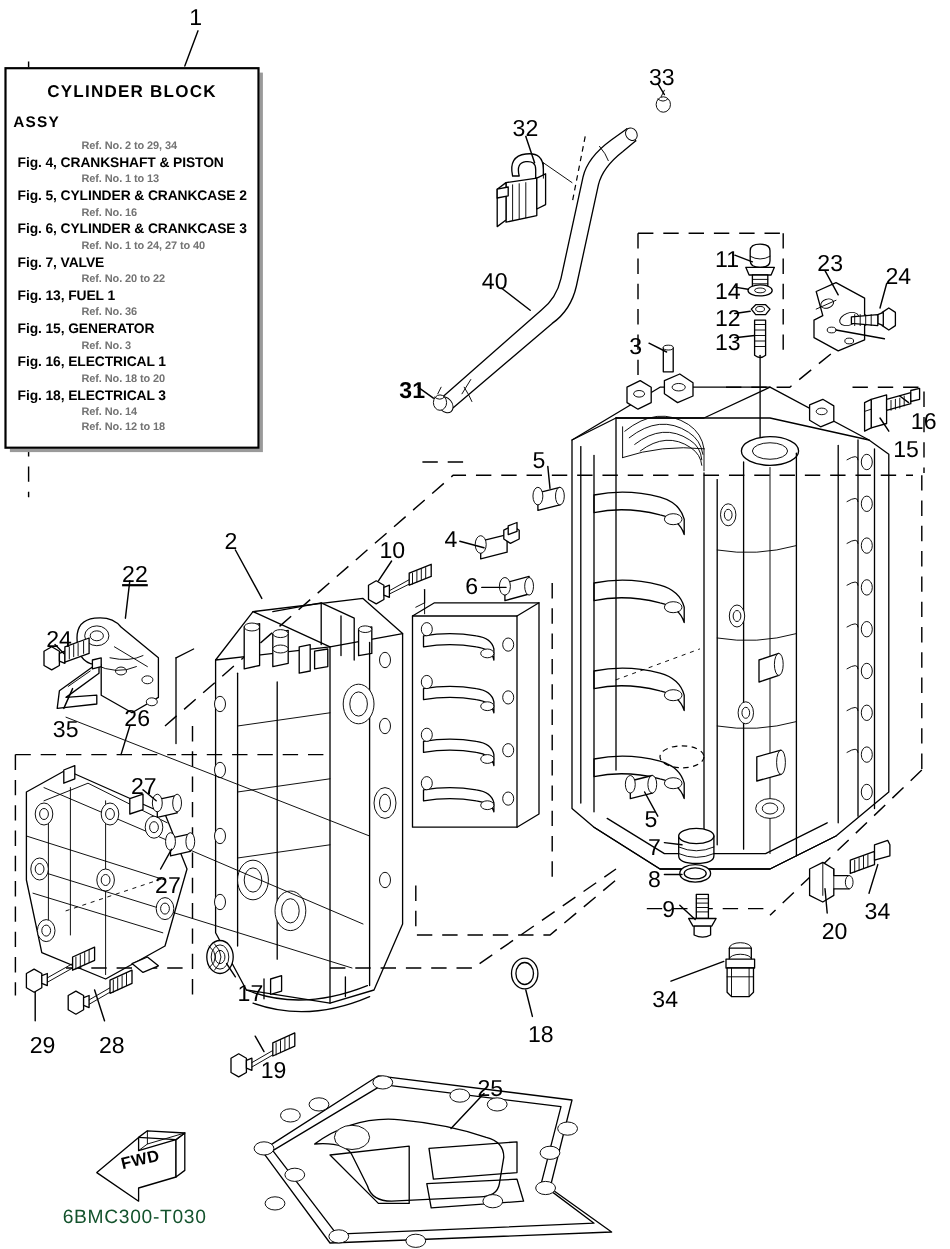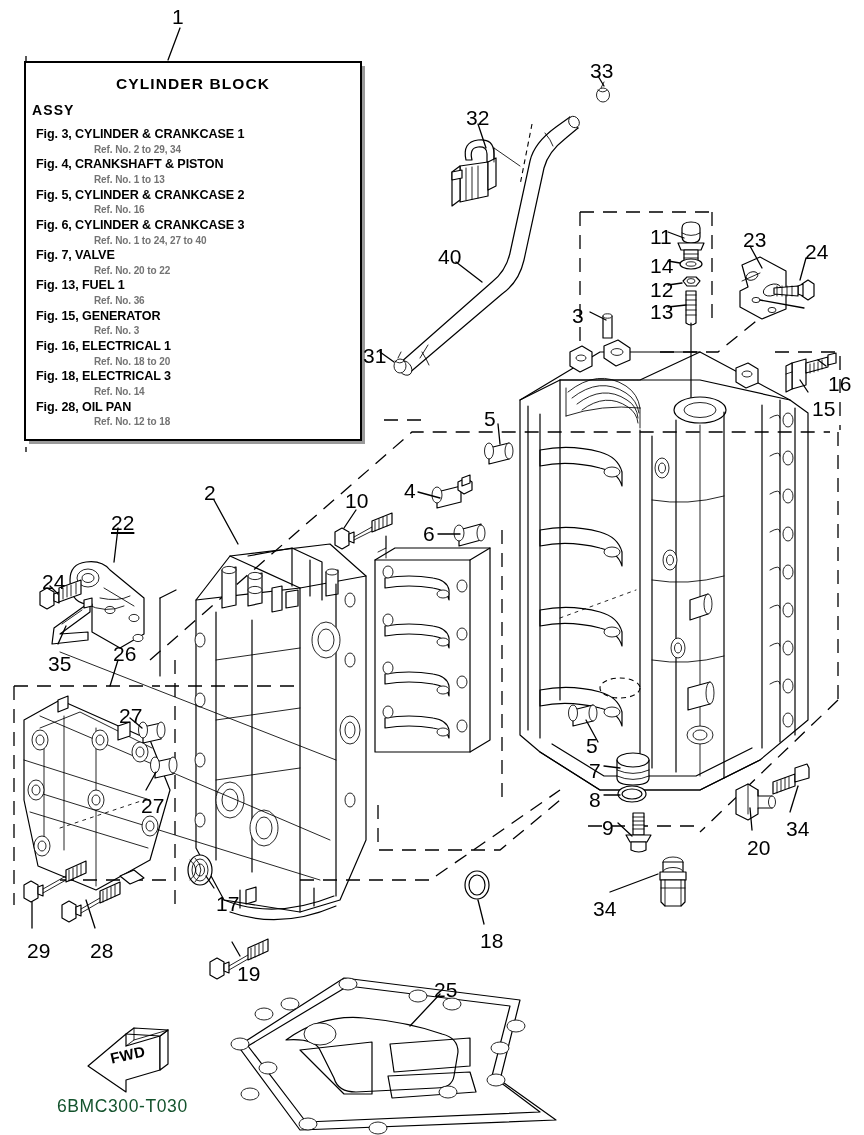--- a/index.html
+++ b/index.html
@@ -22,23 +22,23 @@
     position: absolute;
     left: 0;
     top: 0;
     width: 864px;
     height: 1135px;
   }
 
   
   .legend-box {
     position: absolute;
-    left: 24px;
+    left: 4px;
     top: 61px;
-    width: 338px;
+    width: 232px;
     box-sizing: border-box;
     border: 2px solid #000;
     background: #fff;
     padding: 8px 6px 10px 6px;
     box-shadow: 4px 4px 0 -1px #9a9a9a;
   }
   .legend-title {
     text-align: center;
     font-weight: bold;
     font-size: 15.5px;
@@ -655,21 +655,20 @@
       <path class="lead" d="M 58 644 L 66 626"></path>
       <path class="lead" d="M 804 308 L 760 300"></path>
     </g>
   </svg>
 
   <div class="legend-box">
     <div class="legend-title">CYLINDER BLOCK</div>
     <div class="legend-sub">ASSY</div>
     <ul class="legend-list" id="legend-list">
         <li class="legend-entry">
-          <div class="legend-fig">Fig. 3, CYLINDER &amp; CRANKCASE 1</div>
           <div class="legend-ref">Ref. No. 2 to 29, 34</div>
         </li>
         <li class="legend-entry">
           <div class="legend-fig">Fig. 4, CRANKSHAFT &amp; PISTON</div>
           <div class="legend-ref">Ref. No. 1 to 13</div>
         </li>
         <li class="legend-entry">
           <div class="legend-fig">Fig. 5, CYLINDER &amp; CRANKCASE 2</div>
           <div class="legend-ref">Ref. No. 16</div>
         </li>
@@ -691,21 +690,20 @@
         </li>
         <li class="legend-entry">
           <div class="legend-fig">Fig. 16, ELECTRICAL 1</div>
           <div class="legend-ref">Ref. No. 18 to 20</div>
         </li>
         <li class="legend-entry">
           <div class="legend-fig">Fig. 18, ELECTRICAL 3</div>
           <div class="legend-ref">Ref. No. 14</div>
         </li>
         <li class="legend-entry">
-          <div class="legend-fig">Fig. 28, OIL PAN</div>
           <div class="legend-ref">Ref. No. 12 to 18</div>
         </li>
       </ul>
   </div>
 
   <div id="callout-layer">
       <div class="callout" style="left: 172px; top: 6px;">1</div>
       <div class="callout" style="left: 204px; top: 482px;">2</div>
       <div class="callout" style="left: 572px; top: 305px;">3</div>
       <div class="callout" style="left: 404px; top: 480px;">4</div>
@@ -731,21 +729,21 @@
       <div class="callout" style="left: 743px; top: 229px;">23</div>
       <div class="callout" style="left: 805px; top: 241px;">24</div>
       <div class="callout" style="left: 42px; top: 571px;">24</div>
       <div class="callout" style="left: 434px; top: 979px;">25</div>
       <div class="callout" style="left: 113px; top: 643px;">26</div>
       <div class="callout" style="left: 119px; top: 705px;">27</div>
       <div class="callout" style="left: 141px; top: 795px;">27</div>
       <div class="callout" style="left: 90px; top: 940px;">28</div>
       <div class="callout" style="left: 27px; top: 940px;">29</div>
       <div class="callout" style="left: 438px; top: 246px;">40</div>
-      <div class="callout" style="left: 363px; top: 345px;">31</div>
+      <div class="callout" style="left: 363px; top: 345px; font-weight: bold;">31</div>
       <div class="callout" style="left: 466px; top: 107px;">32</div>
       <div class="callout" style="left: 590px; top: 60px;">33</div>
       <div class="callout" style="left: 593px; top: 898px;">34</div>
       <div class="callout" style="left: 48px; top: 653px;">35</div>
     </div>
 
   <div class="fwd-label">FWD</div>
   <div class="draw-code">6BMC300-T030</div>
 
 </div>

